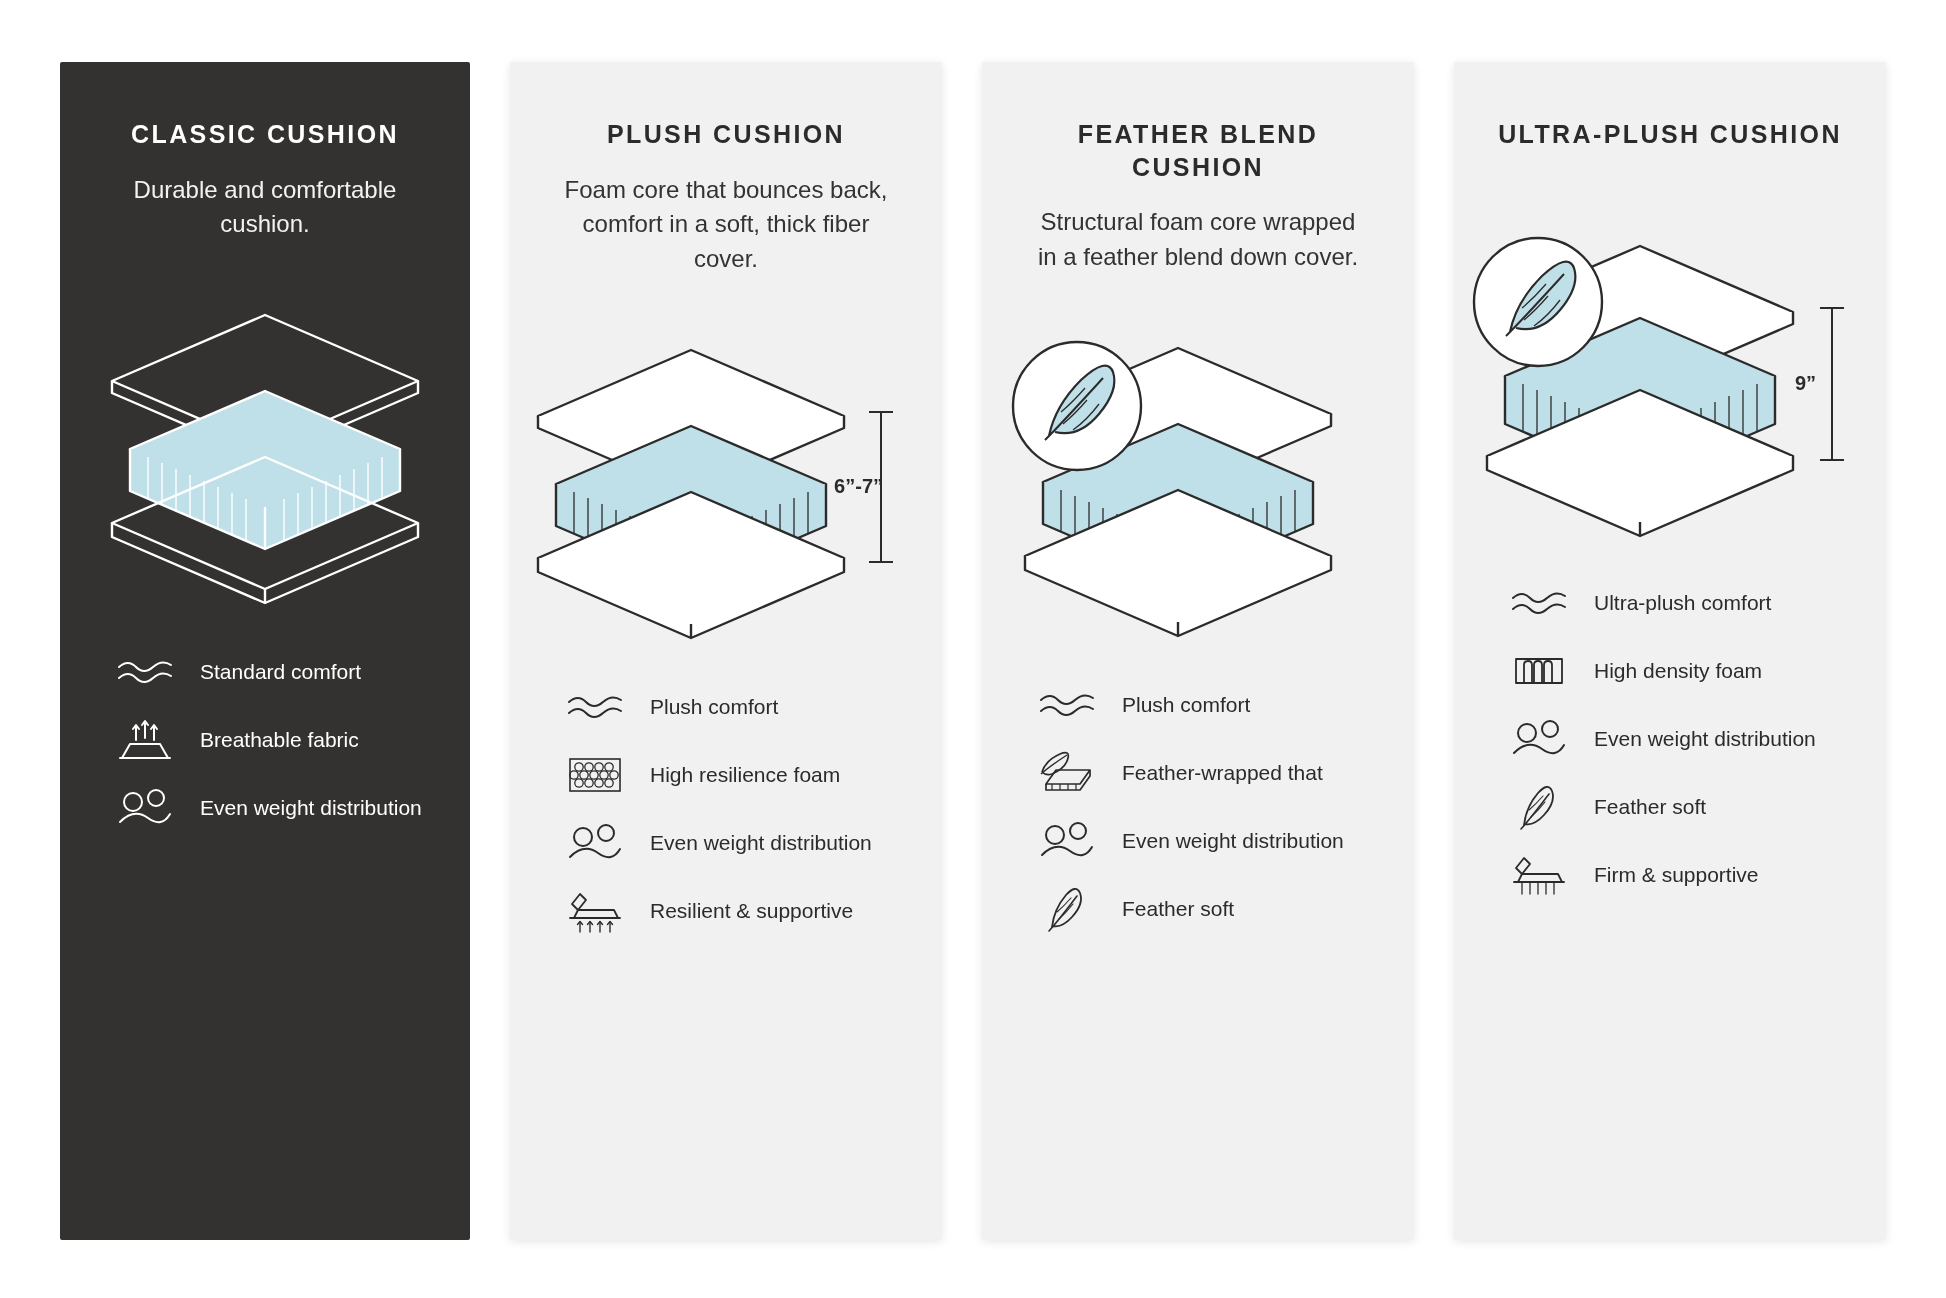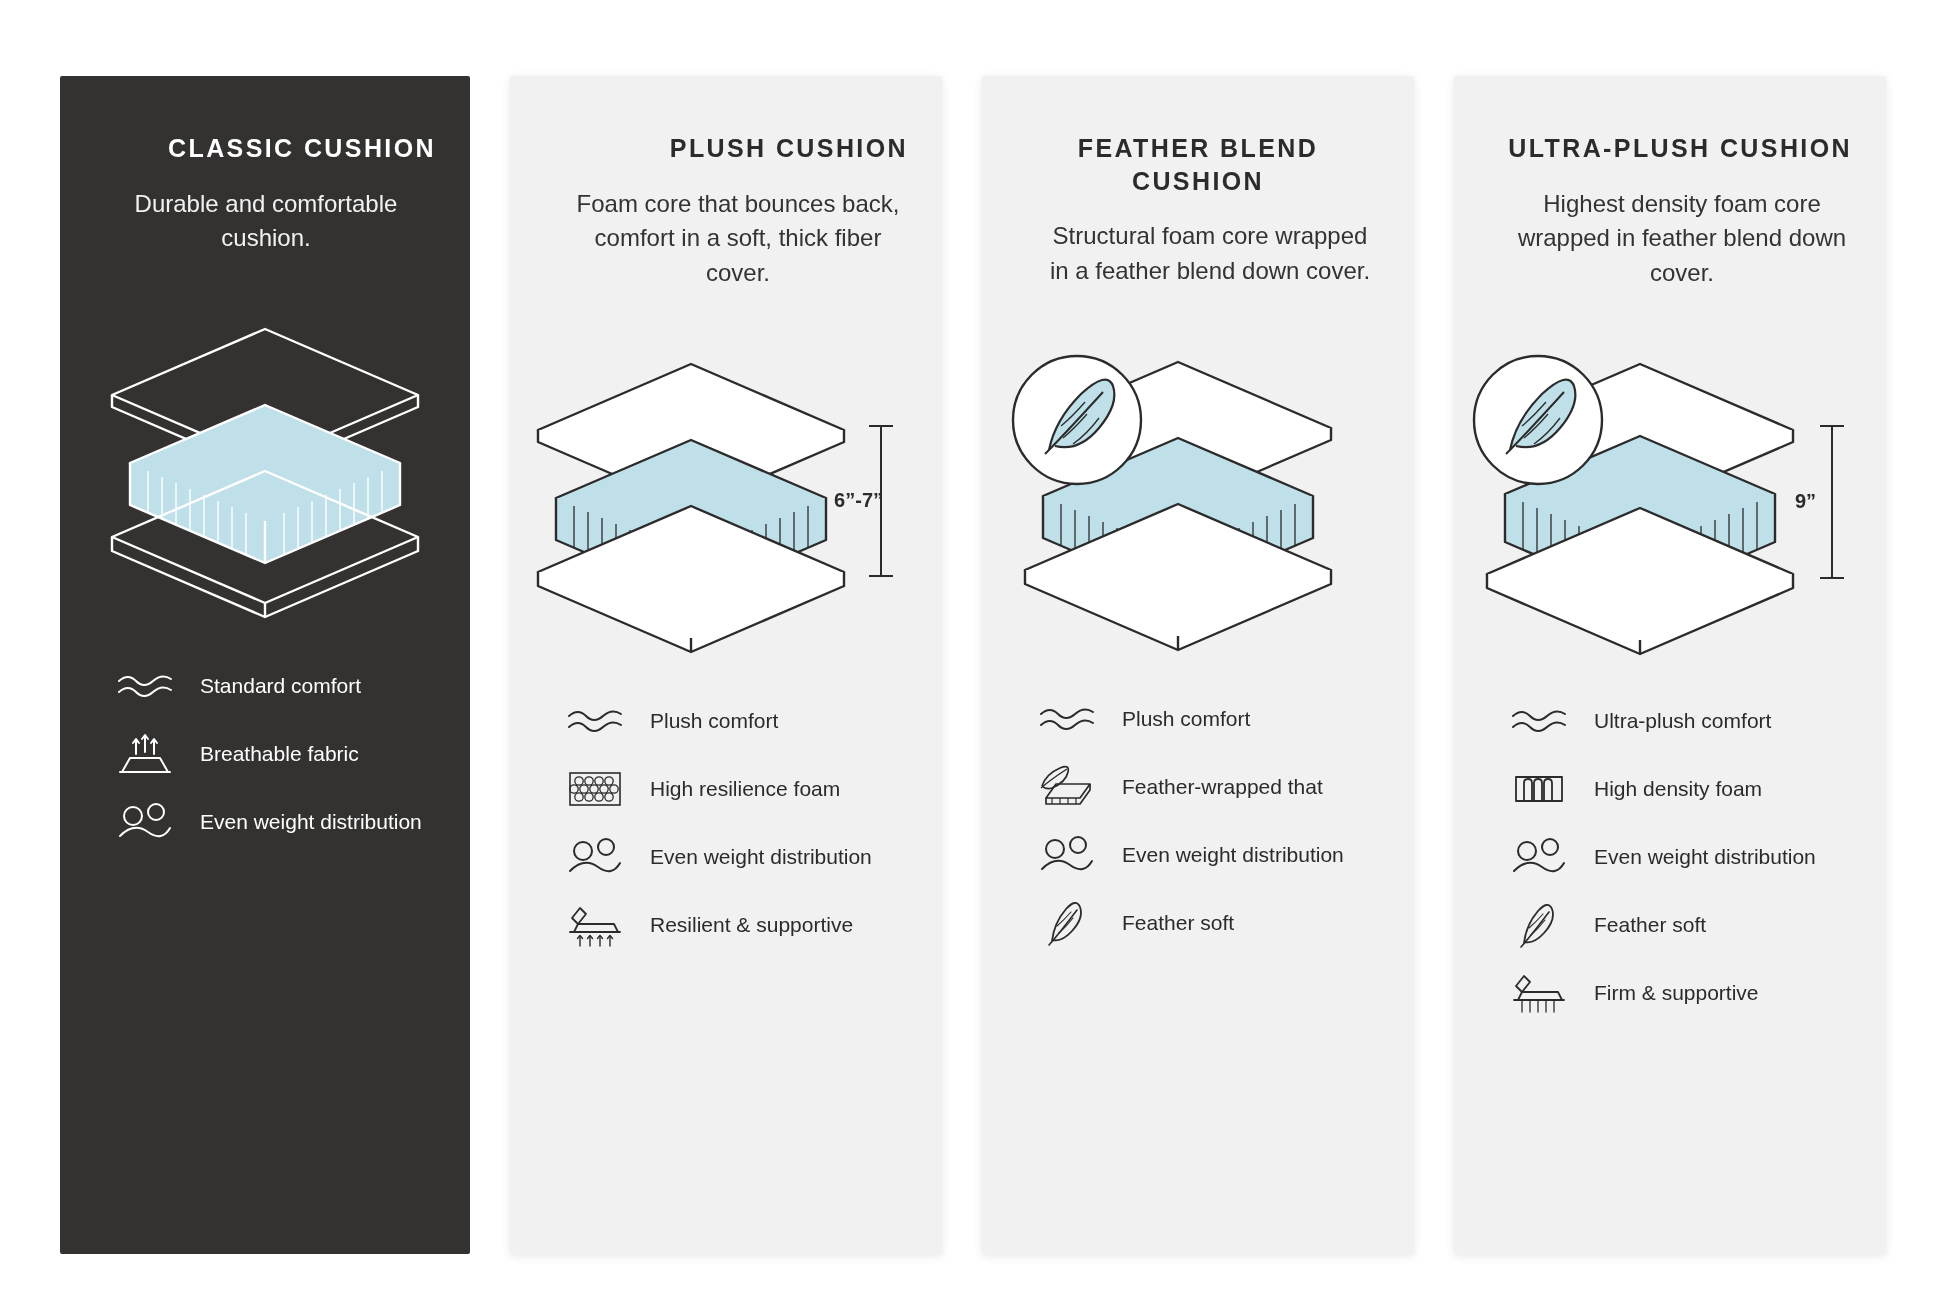--- a/index.html
+++ b/index.html
@@ -27,22 +27,21 @@
   }
   .card {
     position: relative;
     width: 432px;
     height: 1178px;
     border-radius: 2px;
     box-shadow: 0 2px 10px rgba(0,0,0,0.10);
     padding: 56px 34px 30px 34px;
     display: flex;
     flex-direction: column;
-    align-items: flex-end;
-    margin-top: 14px;
+    align-items: center;
   }
   .card.dark {
     background: #333230;
     color: #ffffff;
     box-shadow: none;
   }
   .card.light {
     background: #f1f1f1;
     color: #2b2b2b;
   }
@@ -414,21 +413,20 @@
             </g>
           </svg>
         </span>
         <span class="feature-label">Feather soft</span>
       </div>
     </div>
   </div>
 
   <div class="card light">
     <h2 class="card-title">ULTRA-PLUSH CUSHION</h2>
-    <p class="card-desc">Highest density foam core wrapped in feather blend down cover.</p>
 
     <div class="illus">
       <svg width="400" height="300" viewBox="0 0 400 300" fill="none" stroke="#2b2b2b" stroke-width="2.4" stroke-linejoin="round">
         <g>
           <polygon points="170,20 323,86 170,152 17,86" fill="#ffffff"></polygon>
           <polyline points="17,86 17,98 170,164 323,98 323,86" fill="#ffffff"></polyline>
           <line x1="170" y1="152" x2="170" y2="164"></line>
         </g>
         <g>
           <polygon points="170,92 305,150 170,208 35,150" fill="#bfe0e8"></polygon>

